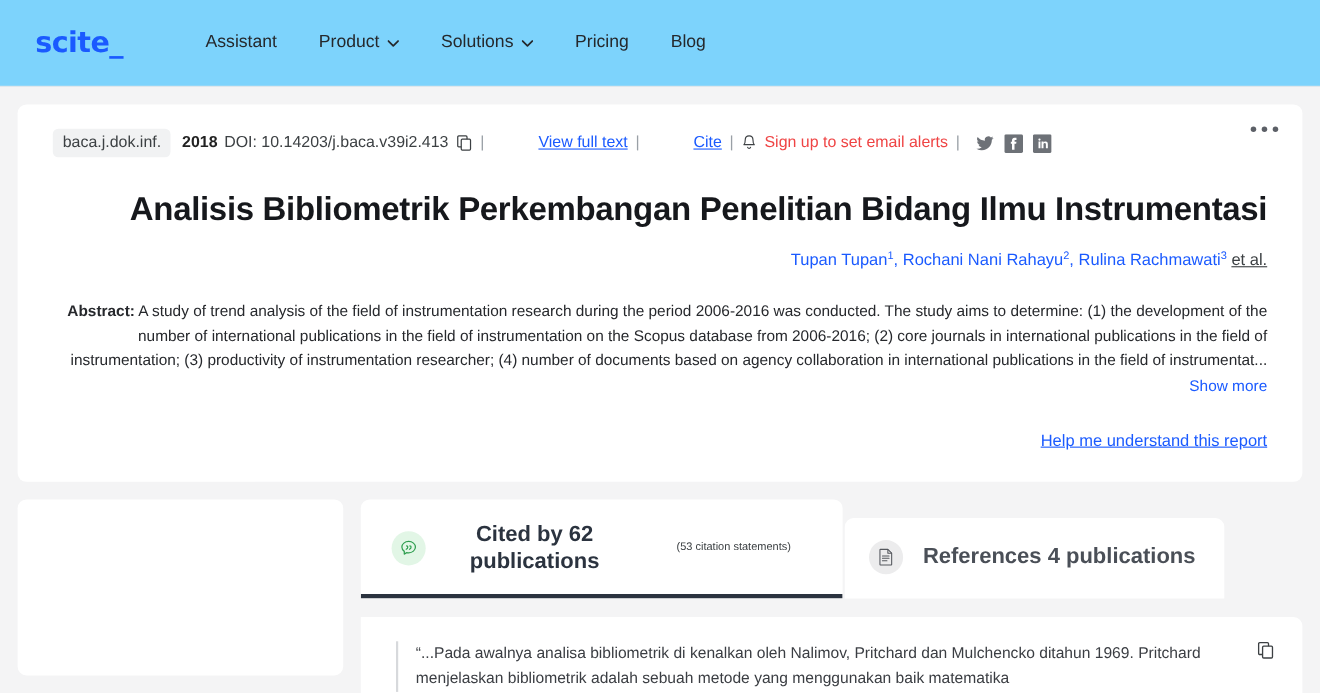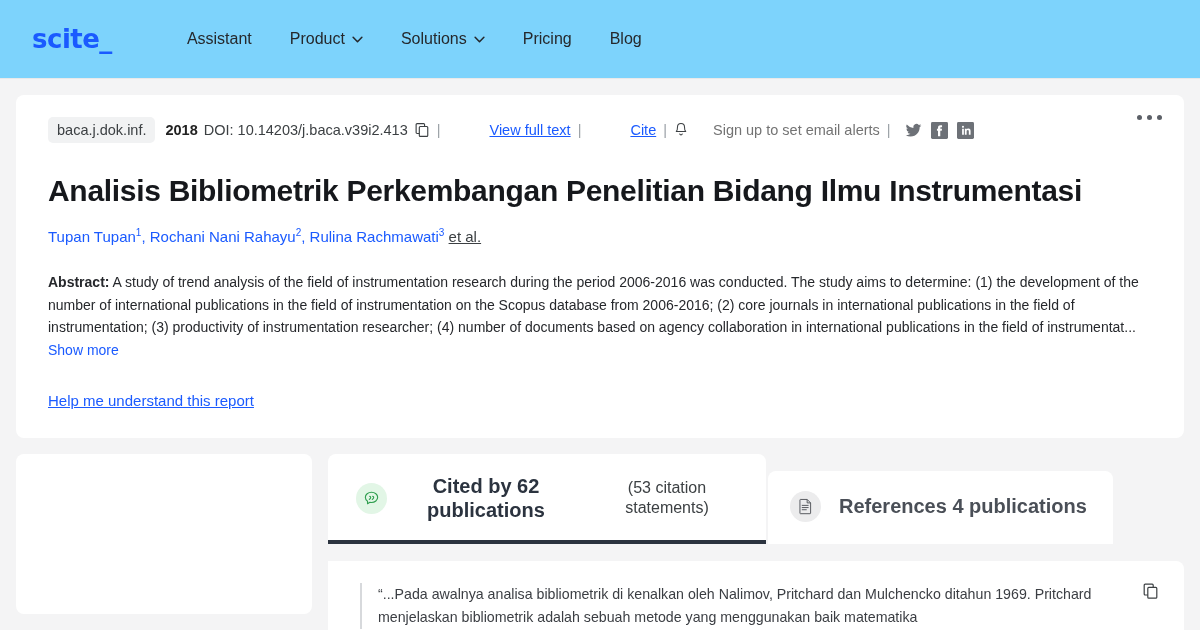--- a/index.html
+++ b/index.html
@@ -67,20 +67,21 @@
   }
   .caret { width: 11px; height: 7px; display: block; }
 
   
   .page { padding: 16px 16px 0 16px; }
   .paper-card {
     background: #fff;
     border-radius: 8px;
     padding: 22px 32px 28px 32px;
     position: relative;
+    text-align: right;
   }
   .meta-row {
     display: flex;
     align-items: center;
     font-size: 14.5px;
     color: #3c4043;
     flex-wrap: nowrap;
     gap: 0;
   }
   .journal-badge {
@@ -97,21 +98,21 @@
   .copy-icon { width: 15px; height: 16px; cursor: pointer; display:block; }
   .sep { color: #9aa0a6; margin: 0 7px; }
   .meta-link {
     color: #1a5aff;
     text-decoration: underline;
     cursor: pointer;
     white-space: nowrap;
     margin-left: 42px;
   }
   .bell-icon { width: 14px; height: 16px; margin-right: 7px; display:block; }
-  .alert-text { color: #737373; white-space: nowrap; margin-left: 18px; }
+  .alert-text { color: #ef4444; white-space: nowrap; }
   .socials { display: flex; align-items: center; gap: 9px; margin-left: 7px; }
   .soc { width: 17px; height: 17px; cursor: pointer; display:block; }
 
   .more-dots {
     position: absolute;
     top: 20px; right: 22px;
     display: flex; gap: 5px;
     cursor: pointer;
   }
   .more-dots span {
@@ -204,21 +205,21 @@
   .gray-circle { background: #ececed; }
   .tab-title {
     font-size: 20px;
     font-weight: bold;
     color: #2b333f;
     line-height: 1.22;
     text-align: center;
     width: 162px;
   }
   .tab-sub {
-    font-size: 16px;
+    font-size: 10px;
     color: #3c4043;
     line-height: 1.25;
     text-align: center;
     margin-left: 22px;
     width: 120px;
   }
   .tab-title-flat {
     font-size: 20px;
     font-weight: bold;
     color: #4a4f57;

